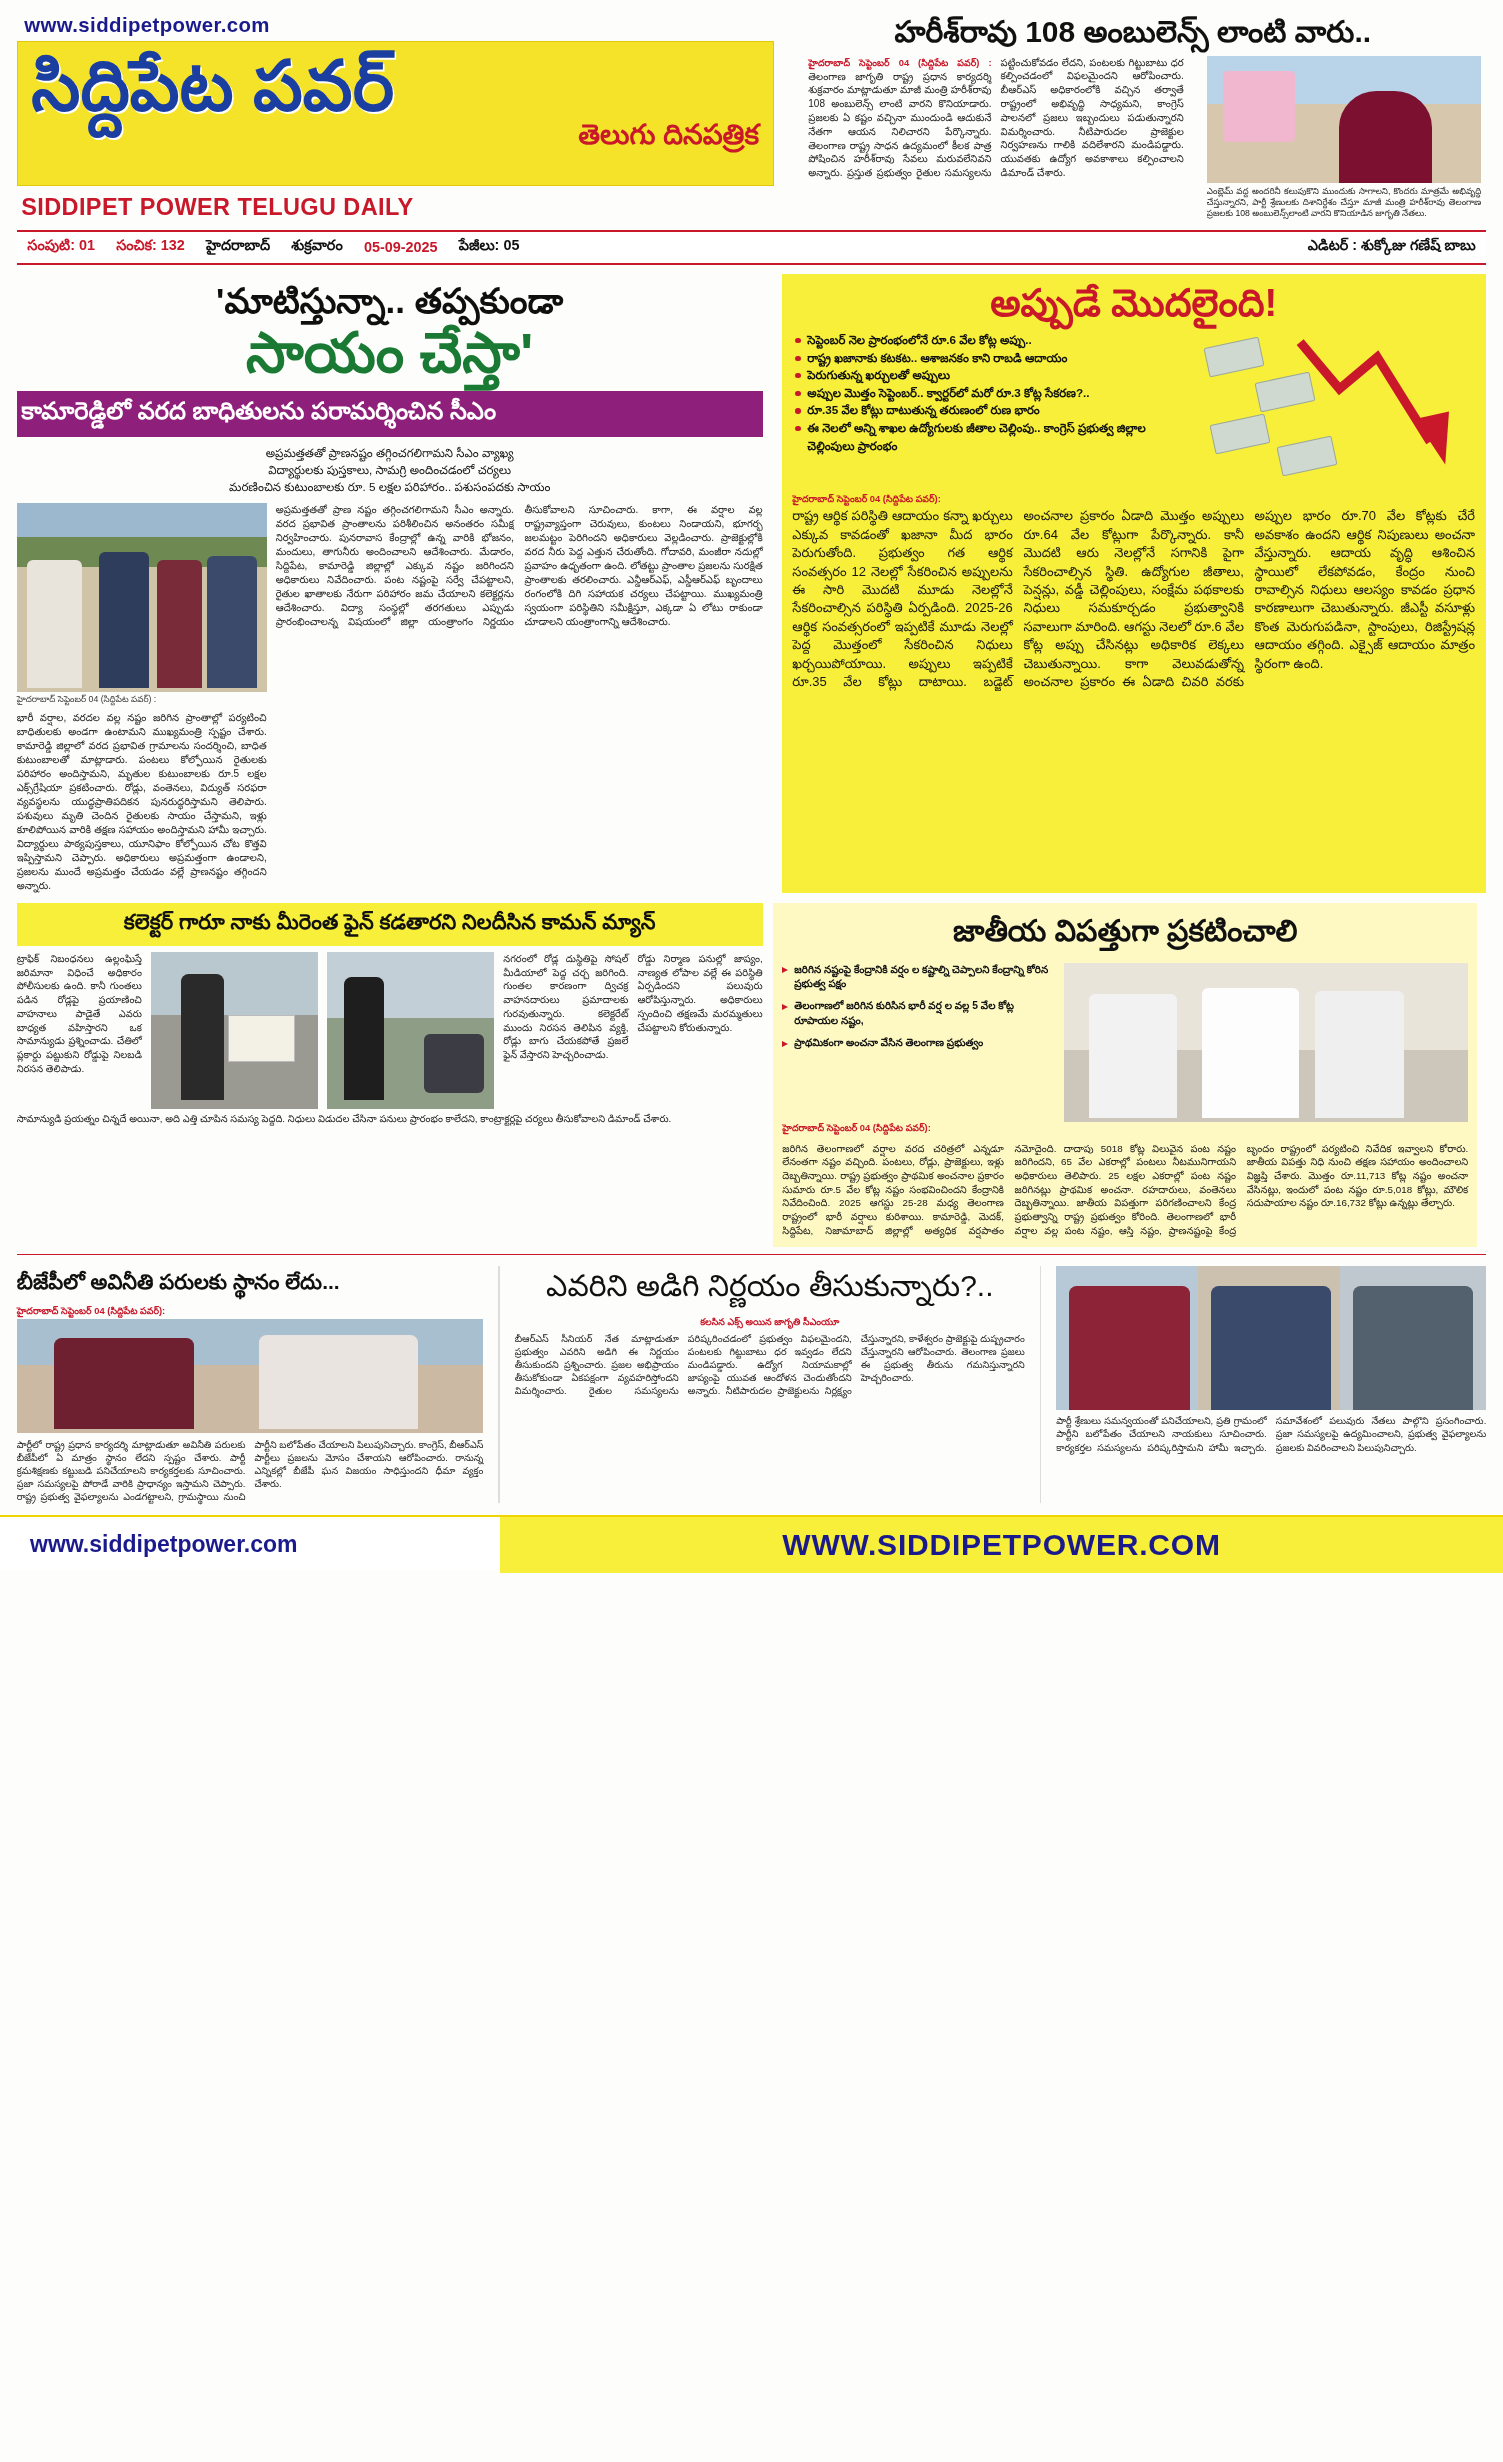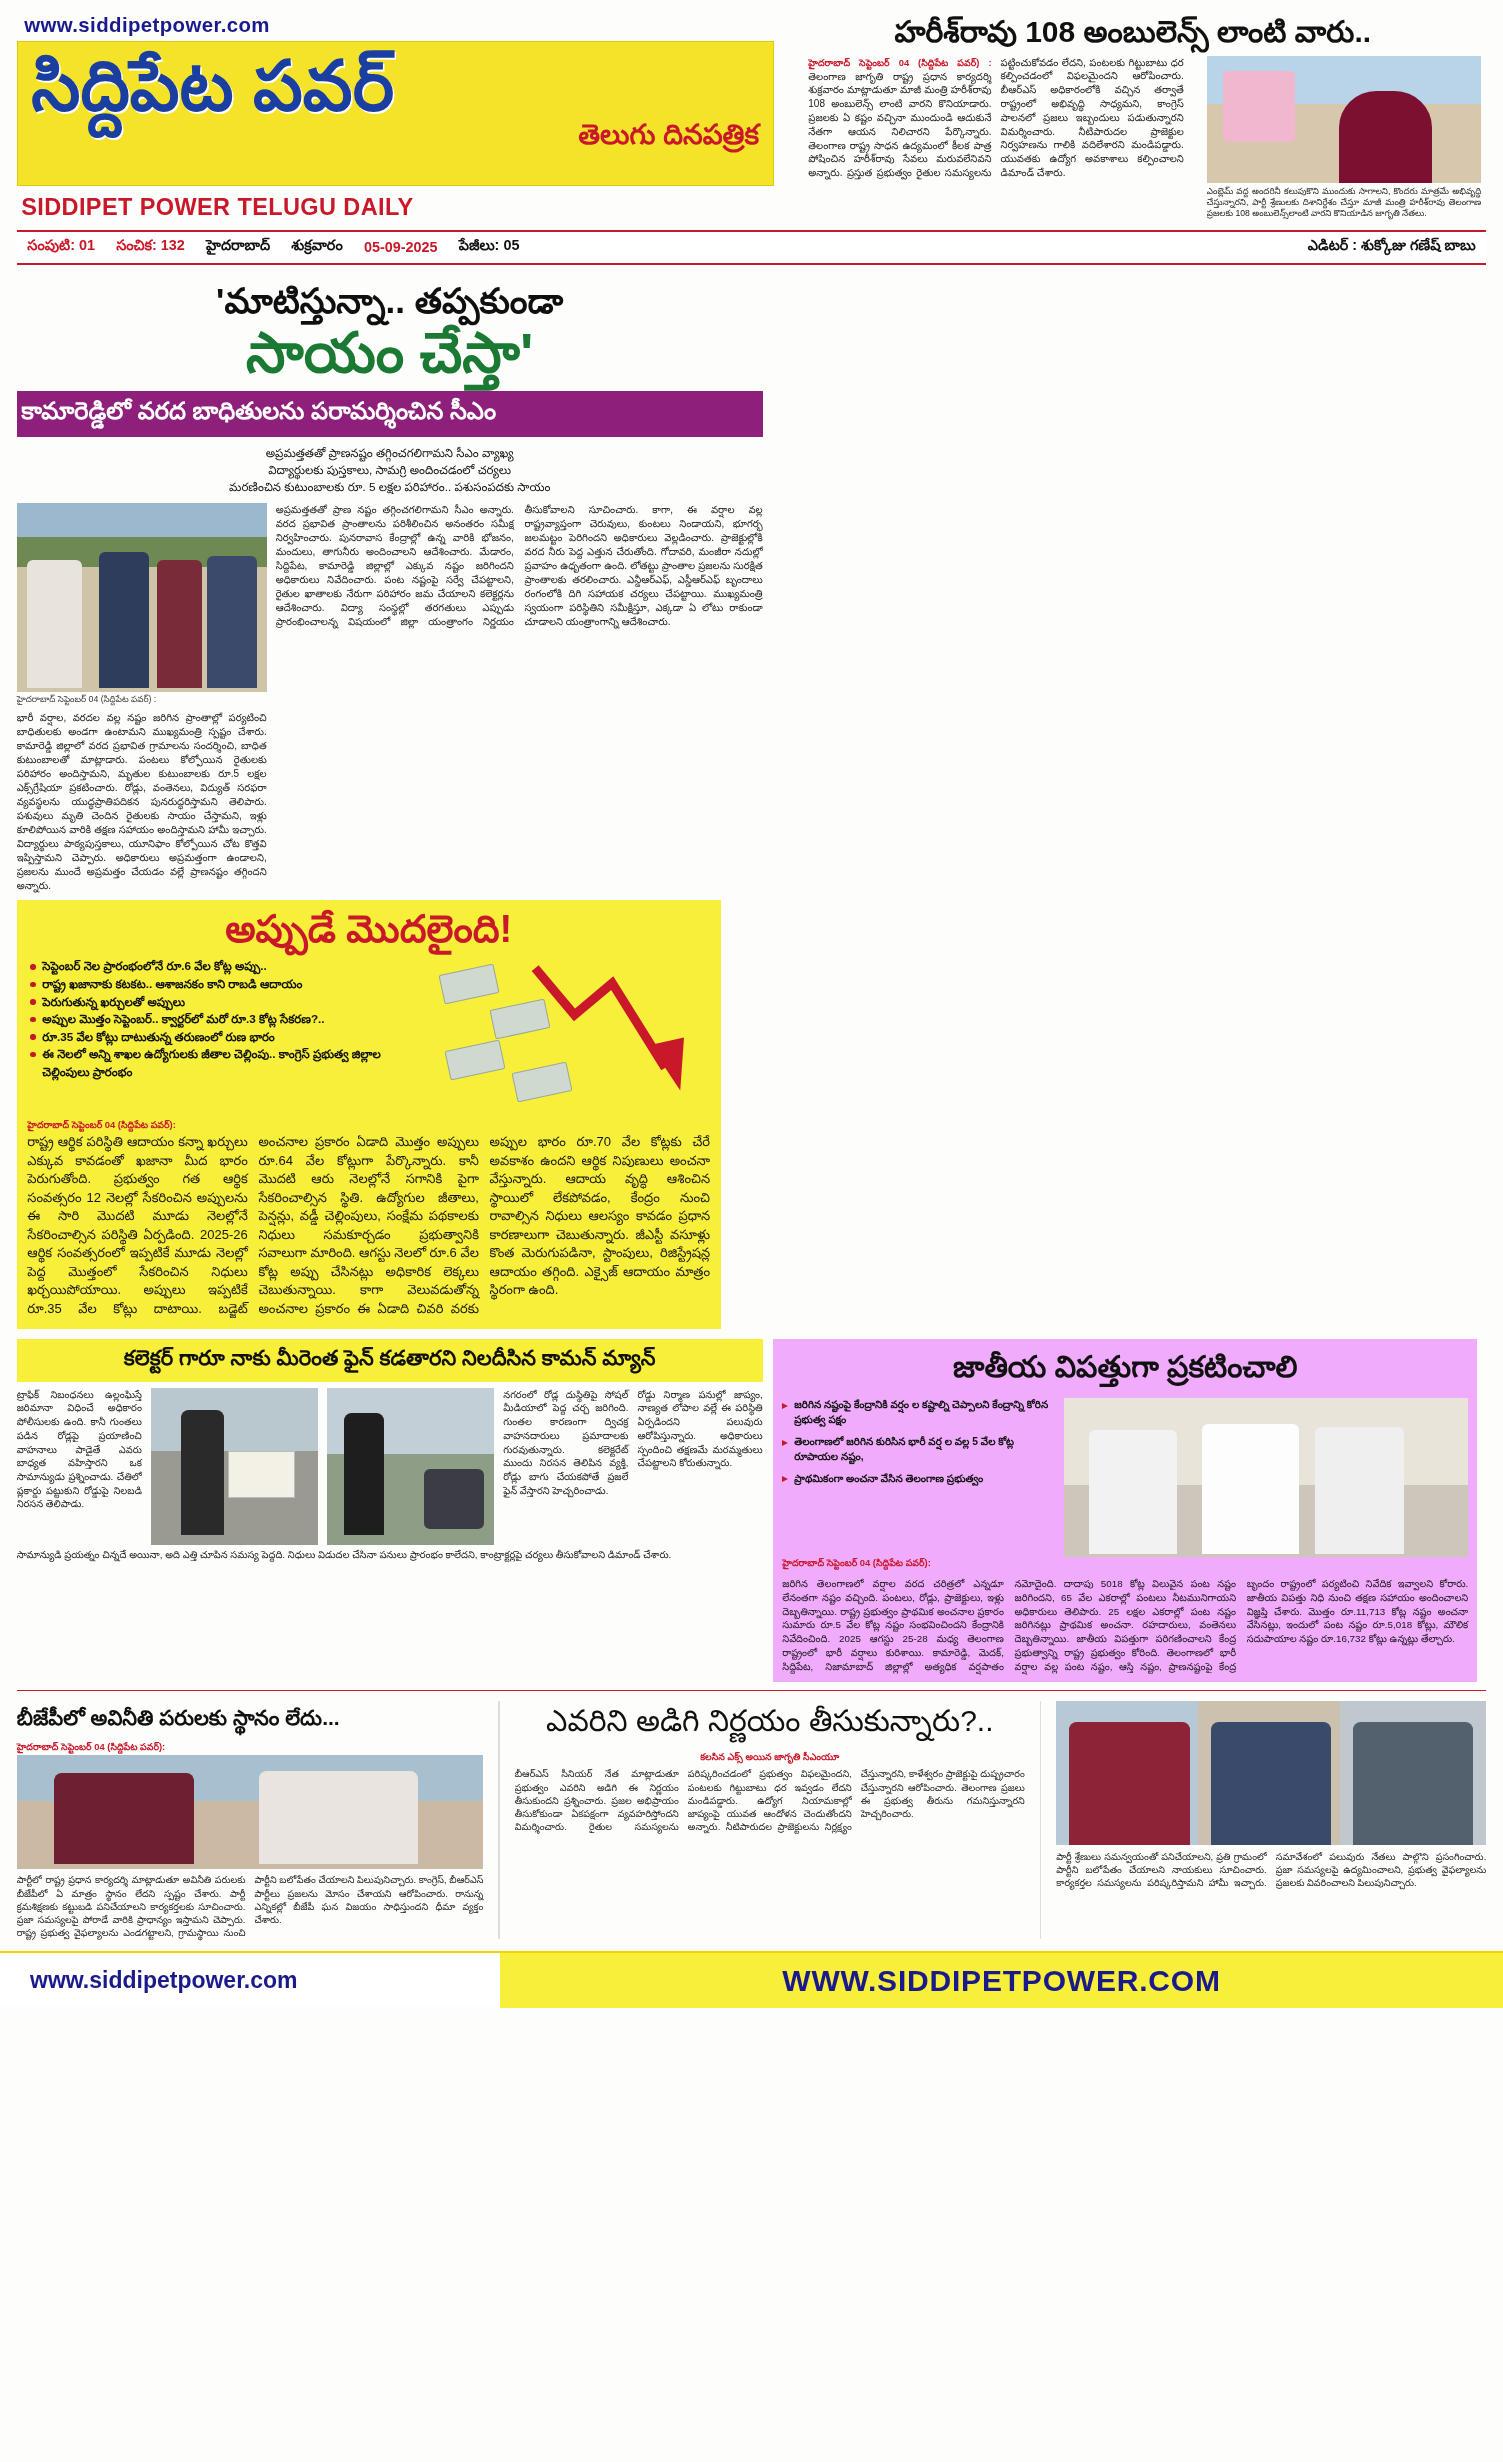--- a/index.html
+++ b/index.html
@@ -133,21 +133,21 @@
     color: #111;
   }
   .infobar .cell { padding: 0 10.6px; }
   .infobar .cell.red { color: #c9182a; }
   .infobar .grow { flex: 1; }
 
   
   .content {
     padding: 9px 16.7px 0 16.7px;
   }
-  .row { display: flex; gap: 7px; flex-direction: column; }
+  .row { display: flex; gap: 19px; }
 
   
   .lead-left { width: 746px; }
   .lead-head1 {
     font-size: 35px;
     font-weight: bold;
     color: #0f0f0f;
     line-height: 1.15;
     text-align: center;
     padding: 7.6px 0 0 0;
@@ -265,21 +265,21 @@
   .money-art .arrow {
     position: absolute; right: 7.6px; top: 6px;
     width: 174px; height: 136px;
   }
 
   
   .band2 { display: flex; gap: 10.6px; margin-top: 10.6px; }
   .b2-left { width: 746px; }
   .b2-right {
     width: 704px;
-    background: #f0abfc;
+    background: #fef9c3;
     padding: 7.6px 9px 9px 9px;
   }
   .natl-head {
     font-size: 30px;
     font-weight: bold;
     color: #111;
     text-align: center;
     padding: 3px 0 7.6px 0;
   }
   .natl-top { display: flex; gap: 9px; }

